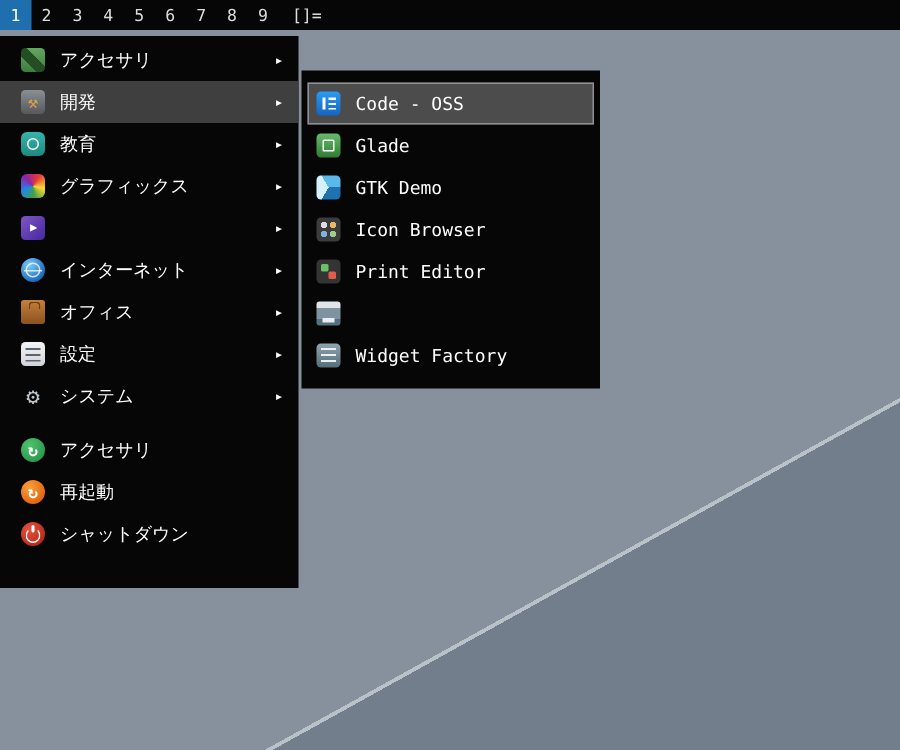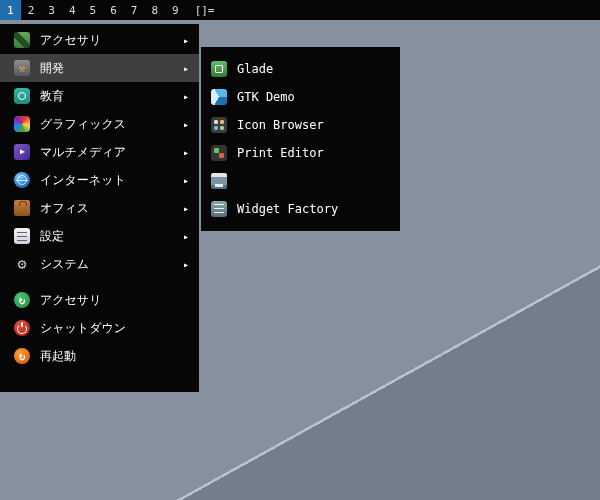--- a/index.html
+++ b/index.html
@@ -153,21 +153,20 @@
       <span class="lbl">教育</span>
       <span class="arrow">▸</span>
     </div>
     <div class="mi">
       <span class="ic ic-graphics"></span>
       <span class="lbl">グラフィックス</span>
       <span class="arrow">▸</span>
     </div>
     <div class="mi">
       <span class="ic ic-multimedia"></span>
-      <span class="lbl">マルチメディア</span>
       <span class="arrow">▸</span>
     </div>
     <div class="mi">
       <span class="ic ic-internet"></span>
       <span class="lbl">インターネット</span>
       <span class="arrow">▸</span>
     </div>
     <div class="mi">
       <span class="ic ic-office"></span>
       <span class="lbl">オフィス</span>
@@ -182,30 +181,34 @@
       <span class="ic ic-system"></span>
       <span class="lbl">システム</span>
       <span class="arrow">▸</span>
     </div>
     <div class="menu-gap"></div>
     <div class="mi">
       <span class="ic ic-logout"></span>
       <span class="lbl">アクセサリ</span>
     </div>
     <div class="mi">
+      <span class="ic ic-reboot"></span>
+      <span class="lbl">再起動</span>
+    </div>
+    <div class="mi">
       <span class="ic ic-shutdown"></span>
       <span class="lbl">シャットダウン</span>
     </div>
-    <div class="mi">
-      <span class="ic ic-reboot"></span>
-      <span class="lbl">再起動</span>
-    </div>
   </div>
 
   <div class="submenu">
+    <div class="mi hl">
+      <span class="ic ic-code-oss"></span>
+      <span class="lbl">Code - OSS</span>
+    </div>
     <div class="mi">
       <span class="ic ic-glade"></span>
       <span class="lbl">Glade</span>
     </div>
     <div class="mi">
       <span class="ic ic-gtk-demo"></span>
       <span class="lbl">GTK Demo</span>
     </div>
     <div class="mi">
       <span class="ic ic-icon-browser"></span>

